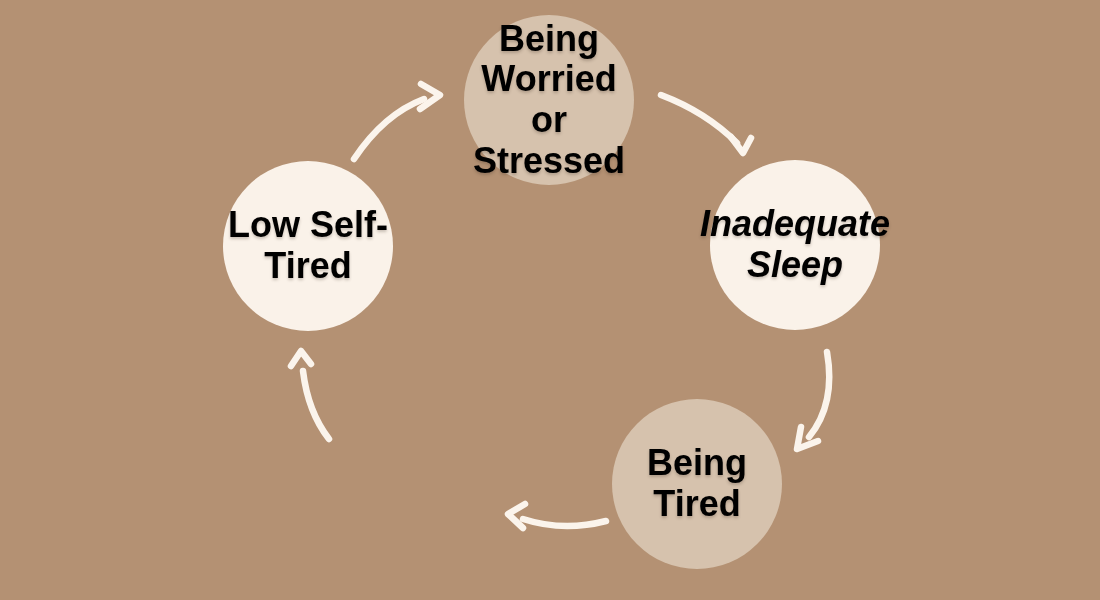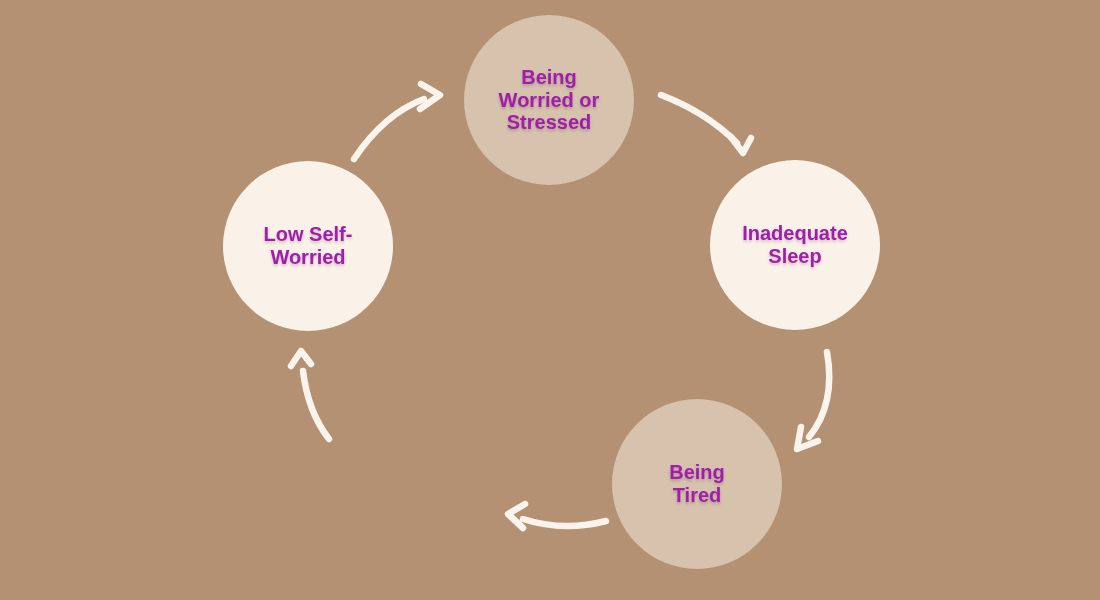--- a/index.html
+++ b/index.html
@@ -34,30 +34,30 @@
     width: 170px;
     height: 170px;
     border-radius: 50%;
     display: flex;
     align-items: center;
     justify-content: center;
     text-align: center;
   }
   .node-label {
     white-space: pre-line;
-    font-size: 20px;
+    font-size: 36px;
     font-weight: 700;
     line-height: 1.13;
-    color: #a21caf;
+    color: #000000;
     text-shadow: 0 2px 3px rgba(60, 45, 30, 0.25);
   }
   .fill-tan   { background: #d6c2ad; }
   .fill-cream { background: #faf2e9; }
   .node-top          { left: 464px; top: 15px;  }
-  .node-right        { left: 710px; top: 160px; }
+  .node-right        { left: 710px; top: 160px; font-style: italic; }
   .node-bottom-right { left: 612px; top: 399px; }
   .node-bottom-left  { left: 333px; top: 398px; }
   .node-left         { left: 223px; top: 161px; }
 </style>
 </head>
 <body>
 
 <div class="canvas">
 
   <svg class="arrows" viewBox="0 0 1100 600" xmlns="http://www.w3.org/2000/svg">
@@ -95,16 +95,16 @@
   </div>
 
   <div class="node node-bottom-right fill-tan">
     <span class="node-label">Being
 Tired</span>
   </div>
 
 
   <div class="node node-left fill-cream">
     <span class="node-label">Low Self-
-Worried</span>
+Tired</span>
   </div>
 
 </div>
 
 </body></html>

